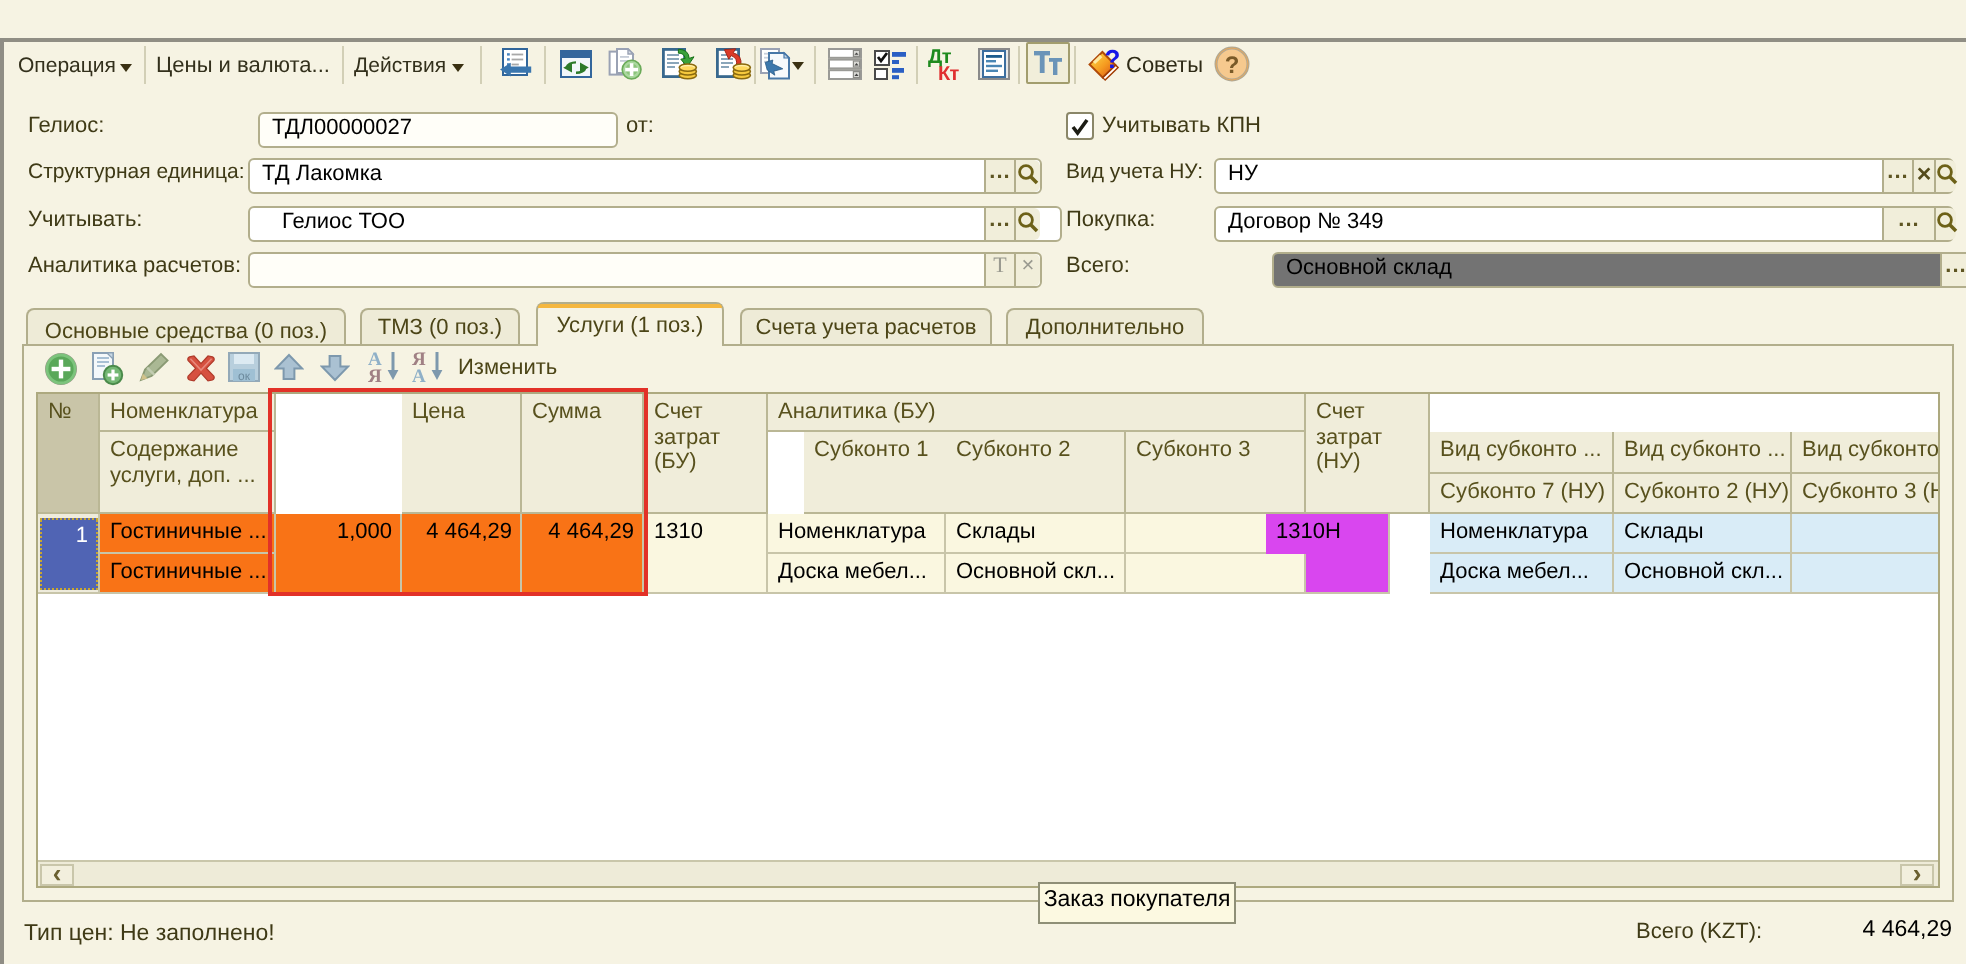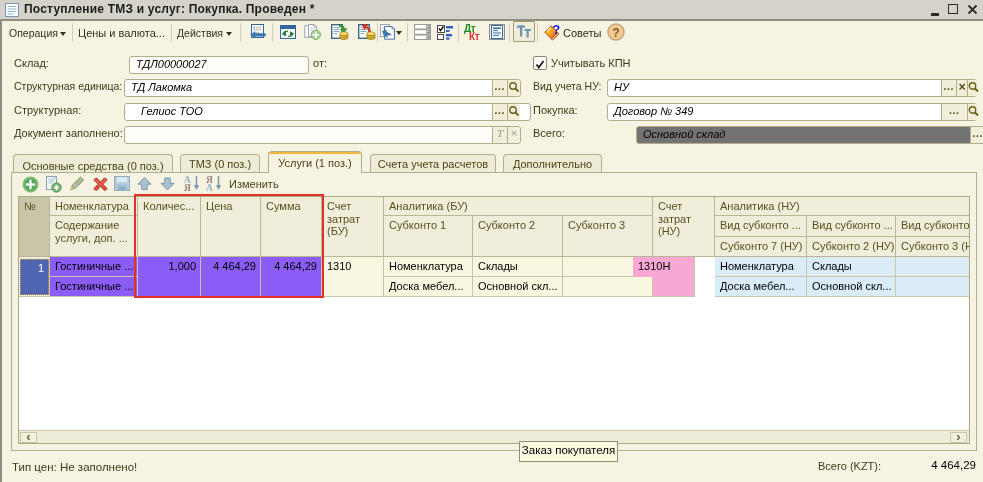--- a/index.html
+++ b/index.html
@@ -6,53 +6,38 @@
 #win{position:absolute;left:0;top:0;width:983px;height:482px;background:#f6f3e3;}
 .abs{position:absolute;}
 #titlebar{left:0;top:0;width:983px;height:19px;background:#d5d2c9;}
 #titletext{left:24px;top:2px;font-size:12px;font-weight:bold;color:#1c1c1c;letter-spacing:0.2px;}
 #tbline{left:0;top:19px;width:983px;height:2px;background:#908e84;}
 #lborder{left:0;top:19px;width:2px;height:463px;background:#8f8d85;}
 .tbtxt{top:27px;font-size:11px;color:#33301c;}
 .sep{top:23px;width:1px;height:19px;background:#d2cfb6;}
 .darr{width:0;height:0;border-left:3.5px solid transparent;border-right:3.5px solid transparent;border-top:4px solid #3a3012;}
 .lbl{font-size:11px;color:#3f3a16;}
-.inp{background:#fffef8;border:1px solid #b2ae8c;border-radius:3px;font-size:11px;color:#000;font-style:italic;}
+.inp{background:#fffef8;border:1px solid #b2ae8c;border-radius:3px;font-size:11px;color:#000;}
 .seg{position:absolute;top:0;bottom:0;border-left:1px solid #b2ae8c;background:#f1eeda;font-size:11px;color:#5e5522;text-align:center;}
 .tab{top:154px;height:19px;background:#eeebd7;border:1px solid #b2ae8c;border-bottom:none;border-radius:4px 4px 0 0;font-size:11px;color:#4c4517;text-align:center;box-sizing:border-box;}
 #tabactive{top:151px;height:22px;background:#f6f3e3;z-index:3;}
 #panel{left:11px;top:172px;width:966px;height:279px;border:1px solid #b2ae8c;background:#f6f3e3;box-sizing:border-box;}
 #tbl{left:18px;top:196px;width:950px;height:246px;background:#fff;border:1px solid #ada97f;}
 .sbtn{position:absolute;background:#f2efdd;border:1px solid #c9c6aa;box-sizing:border-box;color:#6b6434;font-size:9px;text-align:center;}
 .hc{position:absolute;background:#f0edda;border-right:1px solid #bab795;border-bottom:1px solid #bab795;box-sizing:border-box;font-size:11px;color:#58511d;padding:3px 0 0 5px;overflow:hidden;line-height:12.5px;white-space:nowrap;}
-.dc{position:absolute;box-sizing:border-box;border-right:1px solid #c8c5a9;border-bottom:1px solid #c8c5a9;font-size:11px;color:#000;padding:3px 4px 0 5px;overflow:hidden;white-space:nowrap;background:#8b5cf6;}
+.dc{position:absolute;box-sizing:border-box;border-right:1px solid #c8c5a9;border-bottom:1px solid #c8c5a9;font-size:11px;color:#000;padding:3px 4px 0 5px;overflow:hidden;white-space:nowrap;background:#f97316;}
 .num{text-align:right;}
 .status{font-size:11.5px;color:#3f3a16;}
 #tooltip{left:519px;top:441px;width:97px;height:17px;background:#fcf9e1;border:1px solid #8f8f77;font-size:11.5px;color:#000;text-align:center;padding-top:2px;z-index:9;}
 #redbox{left:134px;top:194px;width:186px;height:100px;border:2px solid #e23128;z-index:5;}
 .ticon{top:24px;}
 .ticon2{top:176px;z-index:2;}
 </style></head>
 <body>
 <div id="win">
- <div class="abs" id="titlebar">
-  <svg class="abs" style="left:5px;top:3px" width="14" height="14" viewBox="0 0 14 14">
-        <rect x="0.5" y="0.5" width="13" height="13" fill="#fff" stroke="#7b96b5"></rect>
-        <rect x="2.5" y="3" width="9" height="1" fill="#8ab0d4"></rect>
-        <rect x="2.5" y="5.5" width="9" height="1" fill="#8ab0d4"></rect>
-        <rect x="2.5" y="8" width="9" height="1" fill="#8ab0d4"></rect>
-        <rect x="2.5" y="10.5" width="6" height="1" fill="#8ab0d4"></rect>
-      </svg>
-  <span class="abs" id="titletext">Поступление ТМЗ и услуг: Покупка. Проведен *</span>
-  <div class="abs" style="left:931px;top:13px;width:8px;height:2.5px;background:#2b2b2b"></div>
-  <div class="abs" style="left:948px;top:4px;width:8px;height:8px;border:1.5px solid #2b2b2b"></div>
-  <svg class="abs" style="left:966px;top:3px" width="13" height="13" viewBox="0 0 13 13">
-        <path d="M2.5 2.5 L10.5 10.5 M10.5 2.5 L2.5 10.5" stroke="#2b2b2b" stroke-width="1.8"></path>
-      </svg>
- </div>
  <div class="abs" id="tbline"></div>
  <div class="abs" id="lborder"></div>
 
  <span class="abs tbtxt" style="left:9px;font-size:10.5px">Операция</span>
     <div class="abs darr" style="left:60px;top:32px"></div>
  <div class="abs sep" style="left:72px"></div>
  <span class="abs tbtxt" style="left:78px">Цены и валюта...</span>
  <div class="abs sep" style="left:171px"></div>
  <span class="abs tbtxt" style="left:177px;font-size:10.5px">Действия</span>
     <div class="abs darr" style="left:226px;top:32px"></div>
@@ -191,40 +176,40 @@
       <path d="M3 8.4 L6.6 5" stroke="#ffe9a0" stroke-width="1.6" fill="none"></path>
       <text x="8.2" y="11" font-size="13" font-weight="bold" fill="#1616e6" font-family="Liberation Sans">?</text>
     </svg>
  <span class="abs tbtxt" style="left:563px;color:#2e2a16">Советы</span>
  <svg class="abs ticon" style="left:607px;top:23px" width="18" height="18" viewBox="0 0 18 18">
       <circle cx="9" cy="9" r="8" fill="#f6c98e" stroke="#b0a894" stroke-width="1.5"></circle>
       <circle cx="9" cy="9" r="8" fill="none" stroke="#e8a95c" stroke-width="0.5"></circle>
       <text x="9" y="13.5" font-size="12" font-weight="bold" text-anchor="middle" fill="#7a5a28" font-family="Liberation Sans">?</text>
     </svg>
 
- <span class="abs lbl" style="left:14px;top:57px">Склад:</span>
+ <span class="abs lbl" style="left:14px;top:57px">Гелиос:</span>
  <div class="abs inp" style="left:129px;top:56px;width:172px;height:15px;padding:1px 0 0 6px">ТДЛ00000027</div>
  <span class="abs lbl" style="left:313px;top:57px">от:</span>
  <span class="abs lbl" style="left:14px;top:80px;font-size:10.5px">Структурная единица:</span>
  <div class="abs inp" style="left:124px;top:79px;width:389px;height:15px;padding:1px 0 0 6px;background:#fff">ТД Лакомка
    <div class="seg" style="left:367px;width:14px;font-weight:bold;letter-spacing:0.5px;padding-top:0px">...</div>
    <div class="seg" style="left:382px;width:12px;border-radius:0 3px 3px 0"><svg width="12" height="13" viewBox="0 0 12 13" style="margin-top:1px">
           <circle cx="5" cy="5" r="3.2" fill="none" stroke="#6d6118" stroke-width="1.4"></circle>
           <path d="M7.5 7.5 L10.5 10.5" stroke="#6d6118" stroke-width="1.8"></path>
         </svg></div>
  </div>
- <span class="abs lbl" style="left:14px;top:104px">Структурная:</span>
+ <span class="abs lbl" style="left:14px;top:104px">Учитывать:</span>
  <div class="abs inp" style="left:124px;top:103px;width:389px;height:15px;padding:1px 0 0 16px;background:#fff">Гелиос ТОО
    <div class="seg" style="left:367px;width:14px;font-weight:bold;letter-spacing:0.5px;padding-top:0px">...</div>
    <div class="seg" style="left:382px;width:12px;border-radius:0 3px 3px 0"><svg width="12" height="13" viewBox="0 0 12 13" style="margin-top:1px">
           <circle cx="5" cy="5" r="3.2" fill="none" stroke="#6d6118" stroke-width="1.4"></circle>
           <path d="M7.5 7.5 L10.5 10.5" stroke="#6d6118" stroke-width="1.8"></path>
         </svg></div>
  </div>
- <span class="abs lbl" style="left:14px;top:127px">Документ заполнено:</span>
+ <span class="abs lbl" style="left:14px;top:127px">Аналитика расчетов:</span>
  <div class="abs inp" style="left:124px;top:126px;width:389px;height:15px;padding:1px 0 0 6px;background:#fffef8">
    <div class="seg" style="left:367px;width:14px;color:#9a9a90;font-family:'Liberation Serif',serif;padding-top:0">T</div>
    <div class="seg" style="left:382px;width:12px;border-radius:0 3px 3px 0;color:#9a9a90;padding-top:0">×</div>
  </div>
 
  <div class="abs" style="left:533px;top:56px;width:12px;height:12px;background:#fff;border:1px solid #8a8668;border-radius:2px">
   <svg width="12" height="12" viewBox="0 0 12 12">
         <path d="M2.5 5.5 L4.8 8.5 L9.5 2" stroke="#1c1c14" stroke-width="1.8" fill="none"></path>
       </svg>
  </div>
@@ -312,46 +297,44 @@
       <text x="0" y="16" font-size="9.5" font-weight="bold" font-family="Liberation Serif" fill="#8fb0c8">А</text>
       <path d="M12.5 1 L12.5 11" stroke="#7d98ad" stroke-width="1.5" fill="none"></path>
       <path d="M9.8 10 L15.2 10 L12.5 15 Z" fill="#7d98ad"></path>
     </svg>
  <span class="abs" style="left:229px;top:178px;font-size:11px;color:#4c4517;z-index:2">Изменить</span>
 
  <div class="abs" id="tbl">
   <div class="hc" style="left:0;top:0;width:31px;height:60px;background:#c9c5a8">№</div>
   <div class="hc" style="left:31px;top:0;width:88px;height:19px">Номенклатура</div>
   <div class="hc" style="left:31px;top:19px;width:88px;height:41px">Содержание<br>услуги, доп. ...</div>
-  <div class="hc" style="left:119px;top:0;width:63px;height:60px">Количес...</div>
   <div class="hc" style="left:242px;top:0;width:61px;height:60px">Сумма</div>
   <div class="hc" style="left:182px;top:0;width:60px;height:60px">Цена</div>
   <div class="hc" style="left:303px;top:0;width:62px;height:60px">Счет<br>затрат<br>(БУ)</div>
   <div class="hc" style="left:365px;top:0;width:269px;height:19px">Аналитика (БУ)</div>
-  <div class="hc" style="left:365px;top:19px;width:89px;height:41px">Субконто 1</div>
+  <div class="hc" style="left:383px;top:19px;width:89px;height:41px">Субконто 1</div>
   <div class="hc" style="left:454px;top:19px;width:90px;height:41px">Субконто 2</div>
   <div class="hc" style="left:544px;top:19px;width:90px;height:41px">Субконто 3</div>
   <div class="hc" style="left:634px;top:0;width:62px;height:60px">Счет<br>затрат<br>(НУ)</div>
-  <div class="hc" style="left:696px;top:0;width:254px;height:19px;border-right:none">Аналитика (НУ)</div>
   <div class="hc" style="left:696px;top:19px;width:92px;height:21px">Вид субконто ...</div>
   <div class="hc" style="left:696px;top:40px;width:92px;height:20px">Субконто 7 (НУ)</div>
   <div class="hc" style="left:788px;top:19px;width:89px;height:21px">Вид субконто ...</div>
   <div class="hc" style="left:788px;top:40px;width:89px;height:20px">Субконто 2 (НУ)</div>
   <div class="hc" style="left:877px;top:19px;width:73px;height:21px;border-right:none">Вид субконто ...</div>
   <div class="hc" style="left:877px;top:40px;width:73px;height:20px;border-right:none">Субконто 3 (НУ)</div>
 
   <div class="dc" style="left:31px;top:60px;width:88px;height:20px">Гостиничные ...</div>
   <div class="dc num" style="left:119px;top:60px;width:63px;height:40px">1,000</div>
   <div class="dc num" style="left:182px;top:60px;width:60px;height:40px">4 464,29</div>
   <div class="dc num" style="left:242px;top:60px;width:61px;height:40px">4 464,29</div>
   <div class="dc" style="left:303px;top:60px;width:62px;height:40px;background:#faf7e0">1310</div>
   <div class="dc" style="left:365px;top:60px;width:89px;height:20px;background:#faf7e0">Номенклатура</div>
   <div class="dc" style="left:454px;top:60px;width:90px;height:20px;background:#faf7e0">Склады</div>
   <div class="dc" style="left:544px;top:60px;width:90px;height:20px;background:#faf7e0">&nbsp;</div>
-  <div class="dc" style="left:614px;top:60px;width:62px;height:40px;background:#f9a8d4">1310Н</div>
+  <div class="dc" style="left:614px;top:60px;width:62px;height:40px;background:#d946ef">1310Н</div>
   <div class="dc" style="left:696px;top:60px;width:92px;height:20px;background:#d9ecf7">Номенклатура</div>
   <div class="dc" style="left:788px;top:60px;width:89px;height:20px;background:#d9ecf7">Склады</div>
   <div class="dc" style="left:877px;top:60px;width:73px;height:20px;background:#d9ecf7;border-right:none">&nbsp;</div>
   <div class="dc" style="left:31px;top:80px;width:88px;height:20px">Гостиничные ...</div>
   <div class="dc" style="left:365px;top:80px;width:89px;height:20px;background:#faf7e0">Доска мебел...</div>
   <div class="dc" style="left:454px;top:80px;width:90px;height:20px;background:#faf7e0">Основной скл...</div>
   <div class="dc" style="left:544px;top:80px;width:90px;height:20px;background:#faf7e0">&nbsp;</div>
   <div class="dc" style="left:696px;top:80px;width:92px;height:20px;background:#d9ecf7">Доска мебел...</div>
   <div class="dc" style="left:788px;top:80px;width:89px;height:20px;background:#d9ecf7">Основной скл...</div>
   <div class="dc" style="left:877px;top:80px;width:73px;height:20px;background:#d9ecf7;border-right:none">&nbsp;</div>

